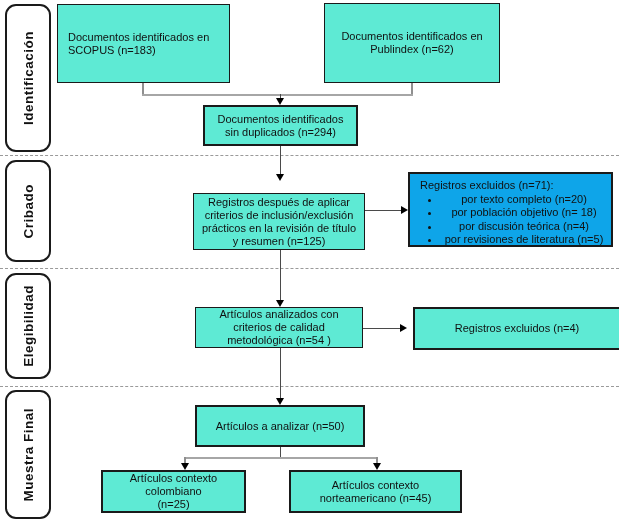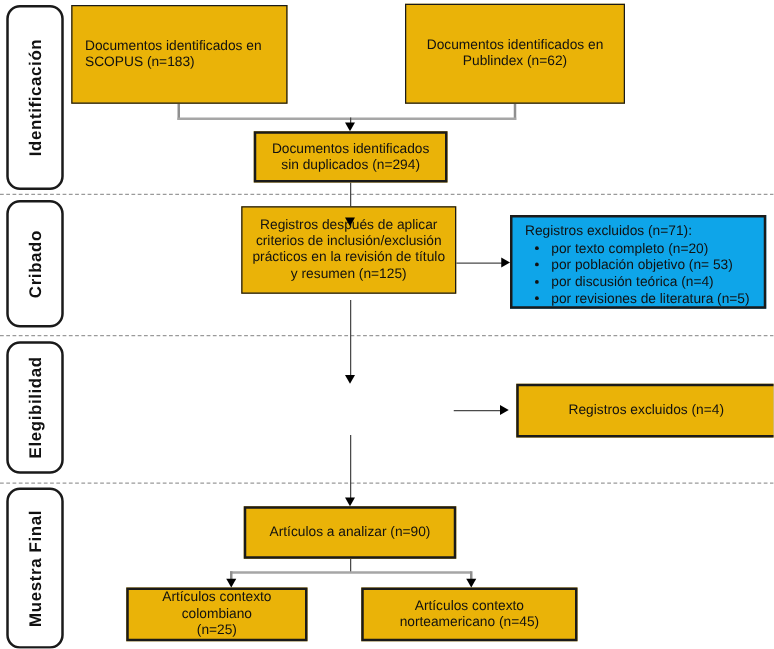--- a/index.html
+++ b/index.html
@@ -12,34 +12,34 @@
     position:absolute;left:5px;width:42px;background:#fff;
     border:2px solid #1a1a1a;border-radius:11px;
     display:flex;align-items:center;justify-content:center;z-index:3;
   }
   .stage span{
     writing-mode:vertical-rl;transform:rotate(180deg);
     font-weight:bold;font-size:13.5px;letter-spacing:.5px;white-space:nowrap;
   }
   
   .box{
-    position:absolute;background:#eab308;border:1.5px solid #1a1a1a;
+    position:absolute;background:#5eead4;border:1.5px solid #1a1a1a;
     display:flex;align-items:center;justify-content:center;
     font-size:11px;line-height:13px;text-align:center;
     white-space:pre-line;z-index:3;box-sizing:border-box;
   }
   .box.thick{border-width:2px;}
   .box.leftalign{justify-content:flex-start;text-align:left;padding-left:10px;padding-right:6px;}
   
   .listbox{
     position:absolute;background:#0ea5e9;border:2px solid #1a1a1a;z-index:3;
     font-size:11px;line-height:13.5px;box-sizing:border-box;padding:5px 4px 2px 10px;
   }
   .listbox ul{margin:0;padding-left:21px;list-style:disc;}
-  .listbox li{margin:0;padding:0;}
+  .listbox li{margin:0;padding:0;text-align:center;}
   
   .vline{position:absolute;width:1.5px;background:#4a4a4a;z-index:2;}
   .hline{position:absolute;height:1.5px;background:#4a4a4a;z-index:2;}
   .gray{background:#a6a6a6;height:2px;}
   .grayv{background:#8f8f8f;}
   .arrow-down{
     position:absolute;width:0;height:0;z-index:4;
     border-left:4.5px solid transparent;border-right:4.5px solid transparent;
     border-top:7px solid #000;
   }
@@ -85,51 +85,54 @@
   <div class="hline gray" style="left:142px;top:94px;width:271px"></div>
   <div class="vline" style="left:279.5px;top:94px;height:6px"></div>
   <div class="arrow-down" style="left:275.5px;top:98px"></div>
 
   <div class="box thick" style="left:203px;top:105px;width:155px;height:41px">Documentos identificados
 sin duplicados (n=294)</div>
 
   <div class="vline" style="left:279.5px;top:146px;height:30px"></div>
   <div class="arrow-down" style="left:275.5px;top:174px"></div>
 
-  <div class="box" style="left:193px;top:165px;width:172px;height:70px">Registros después de aplicar
+  <div class="box" style="left:193px;top:193px;width:172px;height:57px">Registros después de aplicar
 criterios de inclusión/exclusión
 prácticos en la revisión de título
 y resumen (n=125)</div>
 
   <div class="hline" style="left:365px;top:209.5px;width:37px"></div>
   <div class="arrow-right" style="left:401px;top:206px"></div>
 
   <div class="listbox" style="left:408px;top:172px;width:205px;height:75px">
     <div>Registros excluidos (n=71):</div>
     <ul>
       <li>por texto completo (n=20)</li>
-      <li>por población objetivo (n= 53)</li>
+      <li>por población objetivo (n= 18)</li>
       <li>por discusión teórica (n=4)</li>
       <li>por revisiones de literatura (n=5)</li>
     </ul>
   </div>
 
   <div class="vline" style="left:279.5px;top:240px;height:61px"></div>
   <div class="arrow-down" style="left:275.5px;top:300px"></div>
 
+  <div class="box" style="left:195px;top:307px;width:168px;height:41px">Artículos analizados con
+criterios de calidad
+metodológica (n=54 )</div>
 
   <div class="hline" style="left:363px;top:327.5px;width:38px"></div>
   <div class="arrow-right" style="left:400px;top:324px"></div>
 
   <div class="box thick" style="left:413px;top:307px;width:208px;height:43px">Registros excluidos (n=4)</div>
 
   <div class="vline" style="left:279.5px;top:348px;height:51px"></div>
   <div class="arrow-down" style="left:275.5px;top:398px"></div>
 
-  <div class="box thick" style="left:195px;top:405px;width:170px;height:42px">Artículos a analizar (n=90)</div>
+  <div class="box thick" style="left:195px;top:405px;width:170px;height:42px">Artículos a analizar (n=50)</div>
 
   <div class="vline" style="left:279.5px;top:447px;height:11px"></div>
   <div class="hline gray" style="left:184px;top:457px;width:193px"></div>
   <div class="vline grayv" style="left:184px;top:457px;height:7px"></div>
   <div class="vline grayv" style="left:376px;top:457px;height:7px"></div>
   <div class="arrow-down" style="left:180.5px;top:463px"></div>
   <div class="arrow-down" style="left:372.5px;top:463px"></div>
 
   <div class="box thick" style="left:101px;top:470px;width:145px;height:43px">Artículos contexto colombiano
 (n=25)</div>

